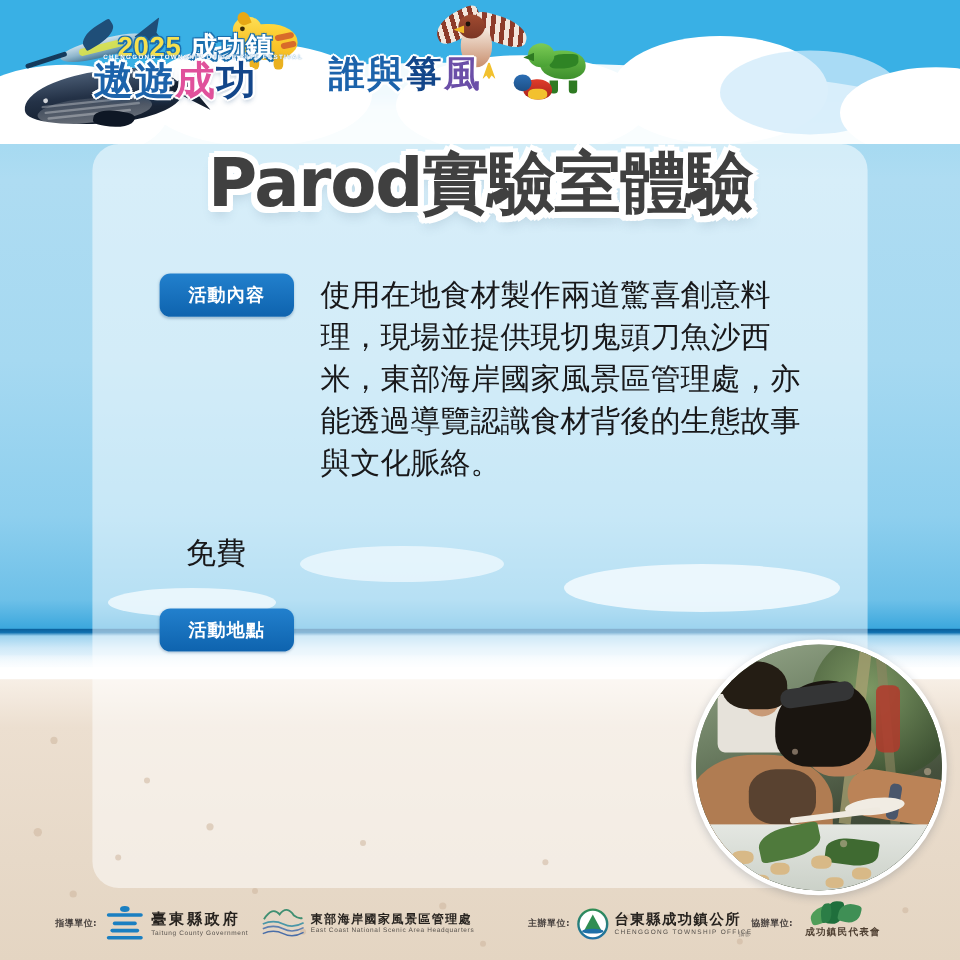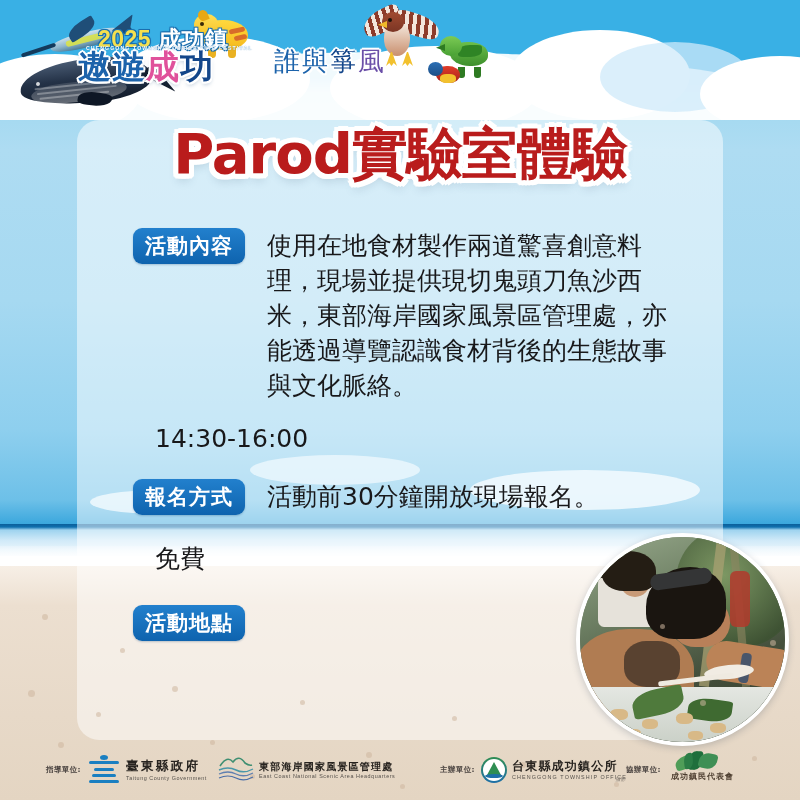--- a/index.html
+++ b/index.html
@@ -159,57 +159,57 @@
     text-shadow:
       2px 0 0 #fff,-2px 0 0 #fff,0 2px 0 #fff,0 -2px 0 #fff,
       1.5px 1.5px 0 #fff,-1.5px 1.5px 0 #fff,1.5px -1.5px 0 #fff,-1.5px -1.5px 0 #fff,
       0 3px 4px rgba(20,70,120,.35);
   }
   .c-blue{color:#1c63ab;}
   .c-pink{color:#e0519b;}
   .c-dblue{color:#13468a;}
   .c-purple{color:#6b4fa8;}
   .logo-sub{
-    position:absolute;left:196px;top:24px;font-size:26px;font-weight:normal;
+    position:absolute;left:196px;top:24px;font-size:30px;font-weight:bold;
     letter-spacing:2px;white-space:nowrap;line-height:1;
     font-family:"DejaVu Sans","Liberation Sans",sans-serif;
   }
   .logo-sub span{
     text-shadow:
       2px 0 0 #fff,-2px 0 0 #fff,0 2px 0 #fff,0 -2px 0 #fff,
       1.5px 1.5px 0 #fff,-1.5px 1.5px 0 #fff,1.5px -1.5px 0 #fff,-1.5px -1.5px 0 #fff;
   }
 
   
   .panel{
     position:absolute;left:77px;top:120px;width:646px;height:620px;
     background:rgba(255,255,255,.50);
     border-radius:22px;
   }
 
   
   .title{
     position:absolute;left:0;right:0;top:126px;text-align:center;
     font-size:56px;font-weight:bold;line-height:1;letter-spacing:-1px;
-    color:#b91c1c;white-space:nowrap;
+    color:#404040;white-space:nowrap;
     font-family:"DejaVu Sans","Liberation Sans",sans-serif;
     text-shadow:
       5px 0 0 #fff,-5px 0 0 #fff,0 5px 0 #fff,0 -5px 0 #fff,
       4px 4px 0 #fff,-4px 4px 0 #fff,4px -4px 0 #fff,-4px -4px 0 #fff,
       3px 5px 0 #fff,-3px 5px 0 #fff,5px 3px 0 #fff,-5px 3px 0 #fff,
       0 7px 10px rgba(60,90,120,.22);
   }
 
   
   .rows{position:absolute;left:133px;top:228px;width:560px;}
   .row{display:flex;align-items:flex-start;margin-bottom:16px;}
   .badge{
     flex:0 0 auto;width:112px;height:36px;border-radius:9px;
     background:linear-gradient(180deg,#2280cd,#0e63ae);
-    color:#ffffff;font-size:21px;font-weight:bold;letter-spacing:1px;
+    color:#ffffff;font-size:15px;font-weight:bold;letter-spacing:1px;
     display:flex;align-items:center;justify-content:center;
     box-shadow:0 1px 2px rgba(10,60,110,.25);
     font-family:"DejaVu Sans","Liberation Sans",sans-serif;
   }
   .value{
     flex:1 1 auto;padding-left:22px;color:#18181a;
     font-size:25px;line-height:36px;font-weight:500;
     font-family:"DejaVu Sans","Liberation Sans",sans-serif;
   }
   .value.multi{line-height:35px;padding-top:0;max-width:410px;}
@@ -393,27 +393,22 @@
   <div class="title">Parod實驗室體驗</div>
 
   <div class="rows">
 
     <div class="row r-content">
       <div class="badge">活動內容</div>
       <div class="value multi">使用在地食材製作兩道驚喜創意料理，現場並提供現切鬼頭刀魚沙西米，東部海岸國家風景區管理處，亦能透過導覽認識食材背後的生態故事與文化脈絡。</div>
     </div>
 
     <div class="row r-session">
-      <div class="value">14:30-16:00</div>
-    </div>
-
-    <div class="row r-signup">
-      <div class="badge">報名方式</div>
-      <div class="value">活動前30分鐘開放現場報名。</div>
-    </div>
+    </div>
+
 
 
     <div class="row r-fee">
       <div class="value">免費</div>
     </div>
 
     <div class="row r-venue">
       <div class="badge">活動地點</div>
     </div>
 

